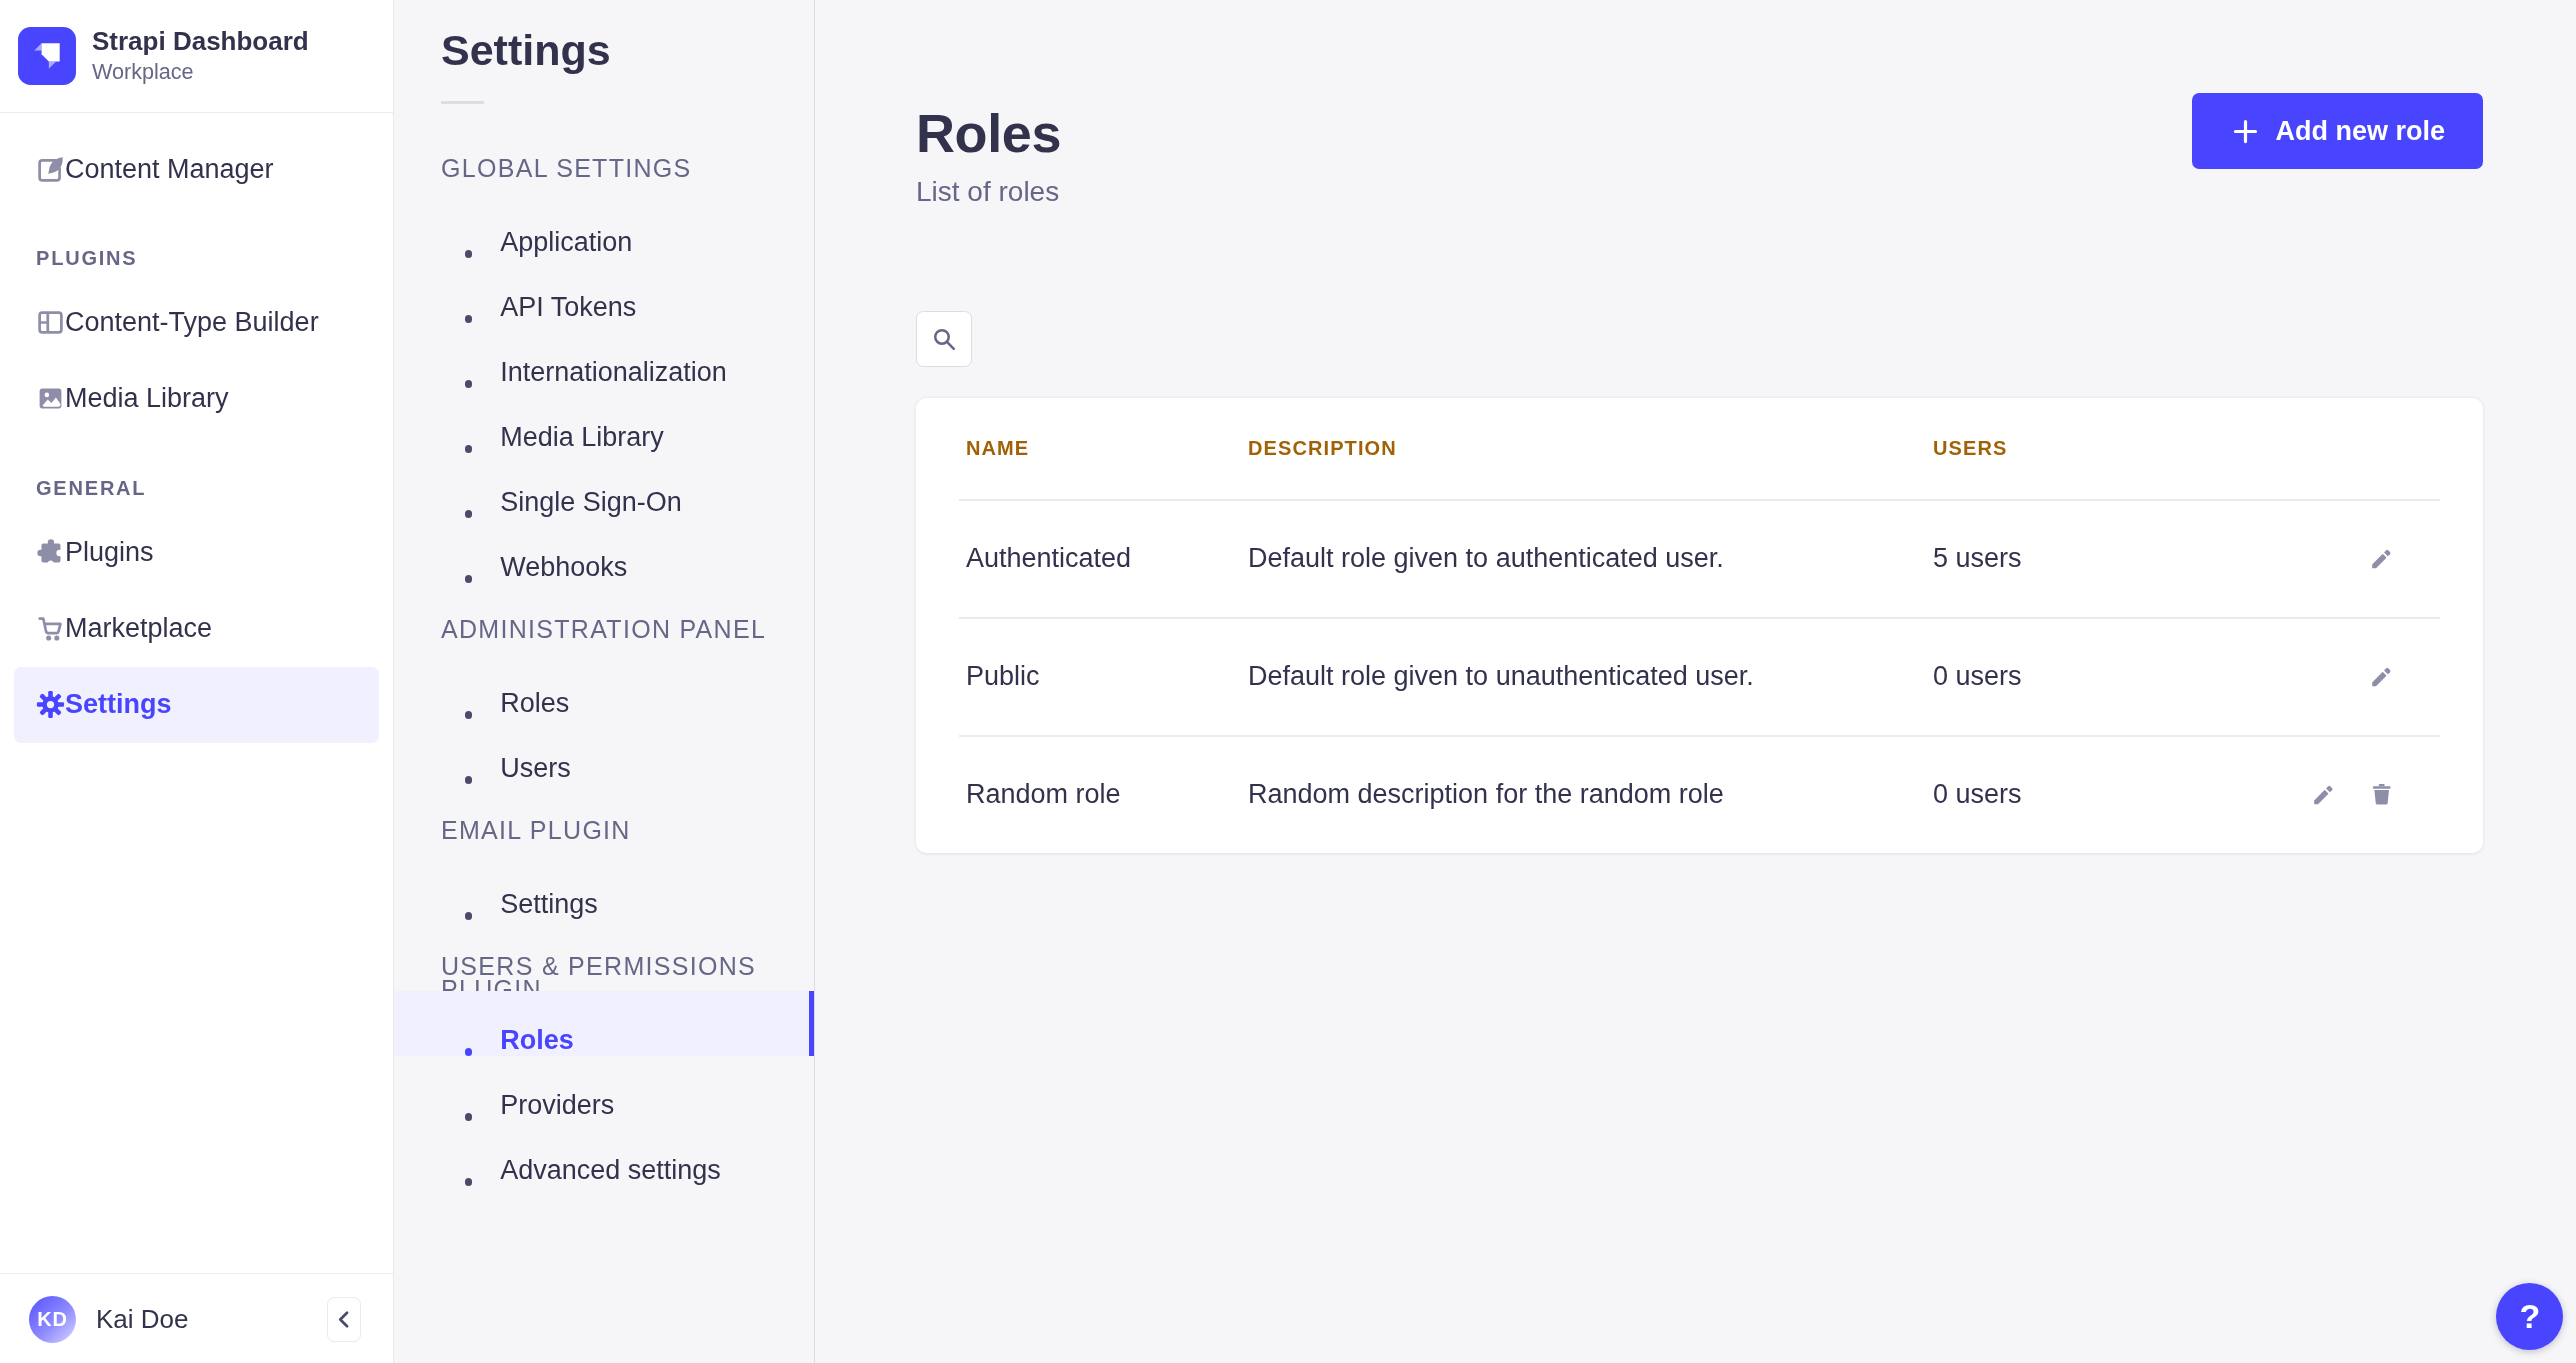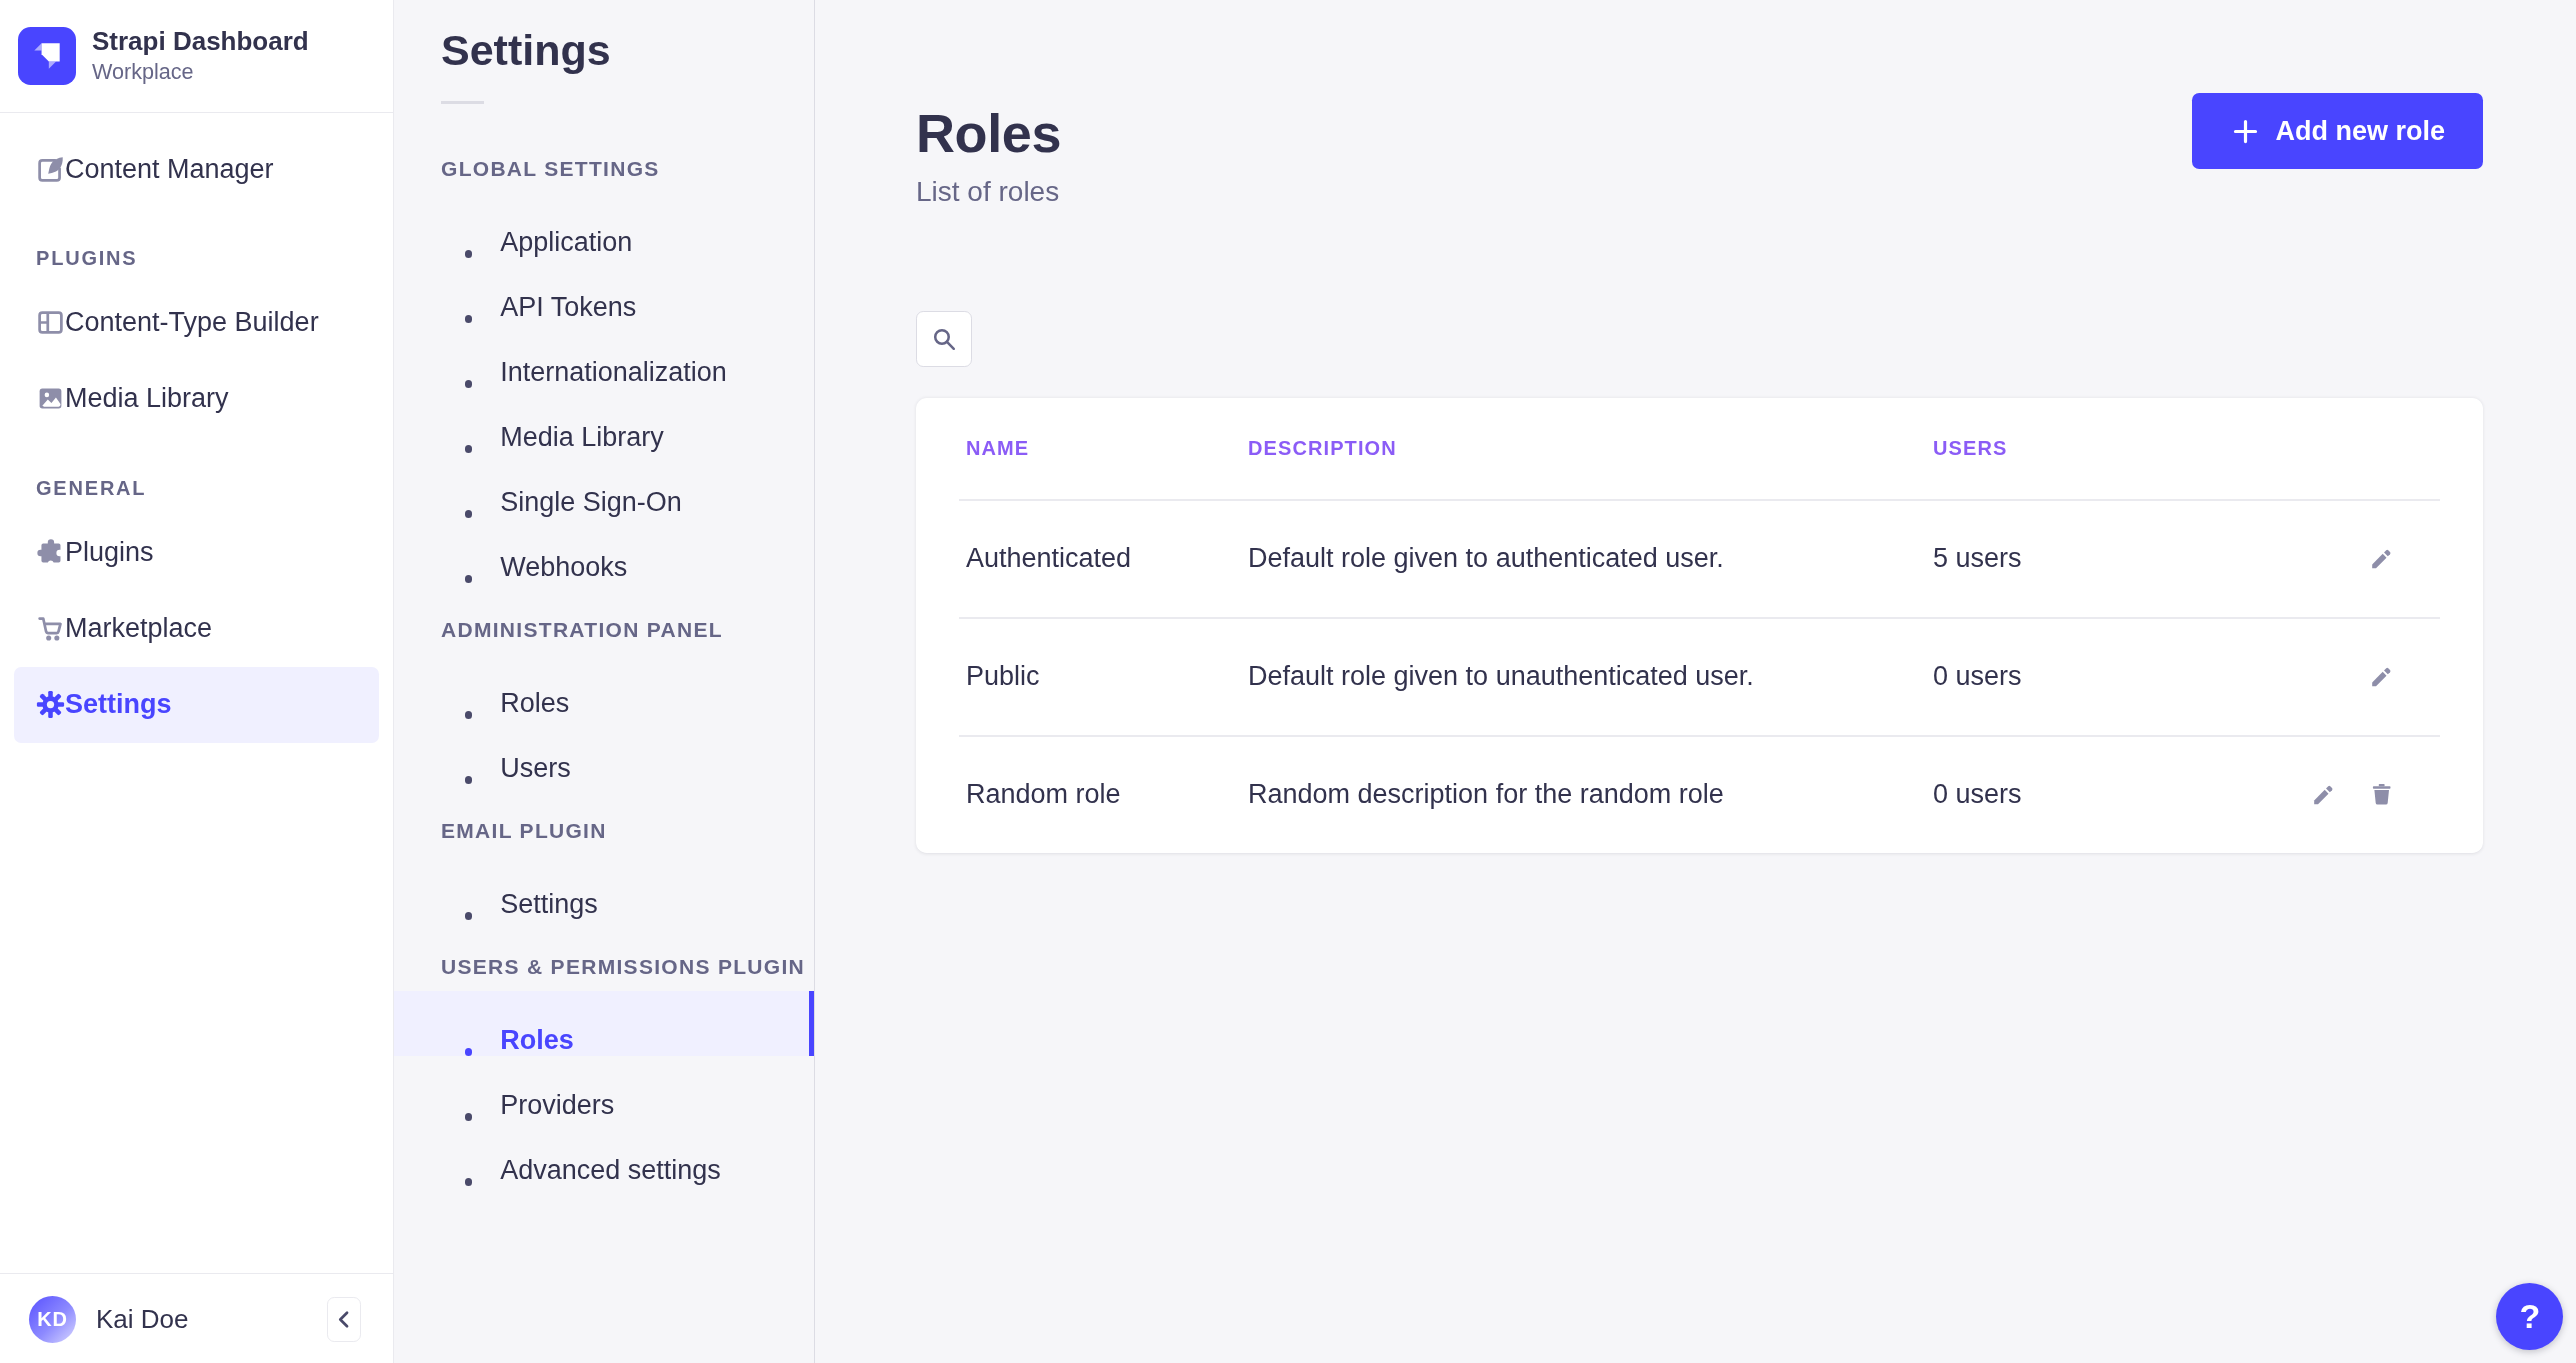--- a/index.html
+++ b/index.html
@@ -59,21 +59,21 @@
 
   
   .subnav {
     width: 421px; flex-shrink: 0; background: #f6f6f9;
     border-right: 1.8px solid #dcdce4; padding-top: 27px;
   }
   .subnav-title { font-size: 43px; font-weight: 700; color: #32324d; margin-left: 47px; line-height: 47px; }
   .subnav-divider { width: 43px; height: 2.7px; background: #dcdce4; margin: 27px 0 0 47px; }
   .subnav-sections { padding-top: 18px; }
   .sn-label {
-    font-size: 21px; font-weight: 700; color: #666687; letter-spacing: 1.3px;
+    font-size: 25px; font-weight: 400; color: #666687; letter-spacing: 1.3px;
     margin: 35px 0 12.6px 47px; height: 23.4px; line-height: 23.4px;
   }
   .sn-item {
     height: 65px; display: flex; align-items: flex-end; gap: 28px;
     padding-left: 71px; font-size: 27px; color: #32324d; cursor: pointer; position: relative;
   }
   .sn-bullet { width: 7.2px; height: 7.2px; border-radius: 50%; background: #4a4a6a; flex-shrink: 0; }
   .sn-item.active { background: #f0f0ff; color: #4945ff; font-weight: 600; }
   .sn-item.active .sn-bullet { background: #4945ff; }
   .sn-item.active::after {
@@ -98,21 +98,21 @@
   }
   .card {
     margin: 31px 93px 0 0; background: #fff; border-radius: 10.8px;
     box-shadow: 0 0.9px 3.6px rgba(33, 33, 52, 0.1); overflow: hidden;
   }
   .t-head, .t-row {
     display: grid; grid-template-columns: 282px 685px 331px 1fr;
     align-items: center; padding: 0 90px 0 50px;
   }
   .t-head { height: 101px; }
-  .th { font-size: 20px; font-weight: 700; color: #8b5cf6; letter-spacing: 1.1px; }
+  .th { font-size: 20px; font-weight: 700; color: #a16207; letter-spacing: 1.1px; }
   .t-divider { height: 1.8px; background: #eaeaef; margin: 0 43px; }
   .t-row { height: 116px; font-size: 27px; color: #32324d; cursor: pointer; }
   .cell-actions { display: flex; justify-content: flex-end; gap: 34px; }
   .icon-btn { width: 23.4px; height: 23.4px; background: none; border: none; padding: 0; cursor: pointer; display: flex; }
   .icon-btn svg { width: 23.4px; height: 23.4px; }
 
   .help-btn {
     position: fixed; right: 12.6px; bottom: 12.6px; width: 67px; height: 67px;
     border-radius: 50%; background: #4945ff; border: none; color: #fff;
     font-family: inherit; font-size: 34px; font-weight: 700;

